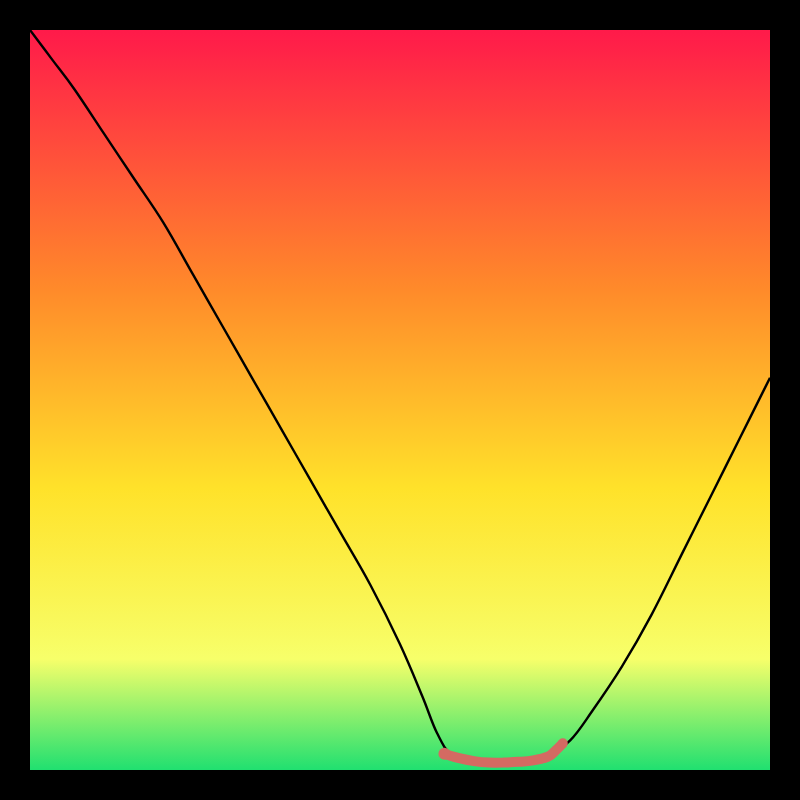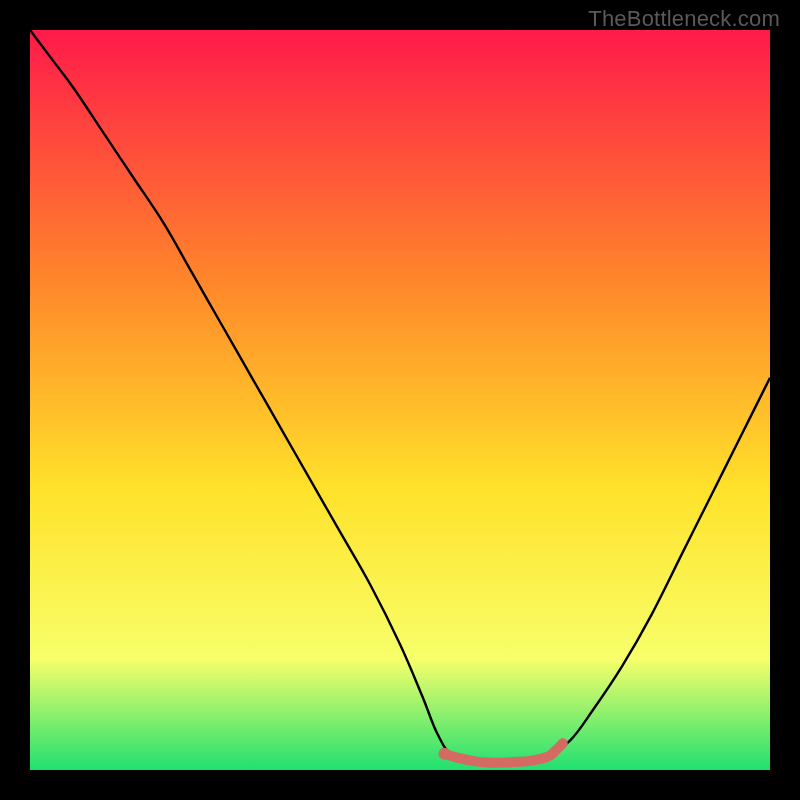--- a/index.html
+++ b/index.html
@@ -34,21 +34,20 @@
     height: 740px;
   }
   .plot svg {
     display: block;
   }
 </style>
 </head>
 <body>
 
 <div class="outer">
-  <div class="watermark">TheBottleneck.com</div>
   <div class="plot">
     <svg id="chart-svg" width="740" height="740" viewBox="0 0 740 740">
       <defs>
         <linearGradient id="bg-grad" x1="0" y1="0" x2="0" y2="1">
           <stop id="g0" offset="0%" stop-color="#ff1a4a"></stop>
           <stop id="g1" offset="35%" stop-color="#ff8a2a"></stop>
           <stop id="g2" offset="62%" stop-color="#ffe22a"></stop>
           <stop id="g3" offset="85%" stop-color="#f7ff6a"></stop>
           <stop id="g4" offset="100%" stop-color="#20e070"></stop>
         </linearGradient>

